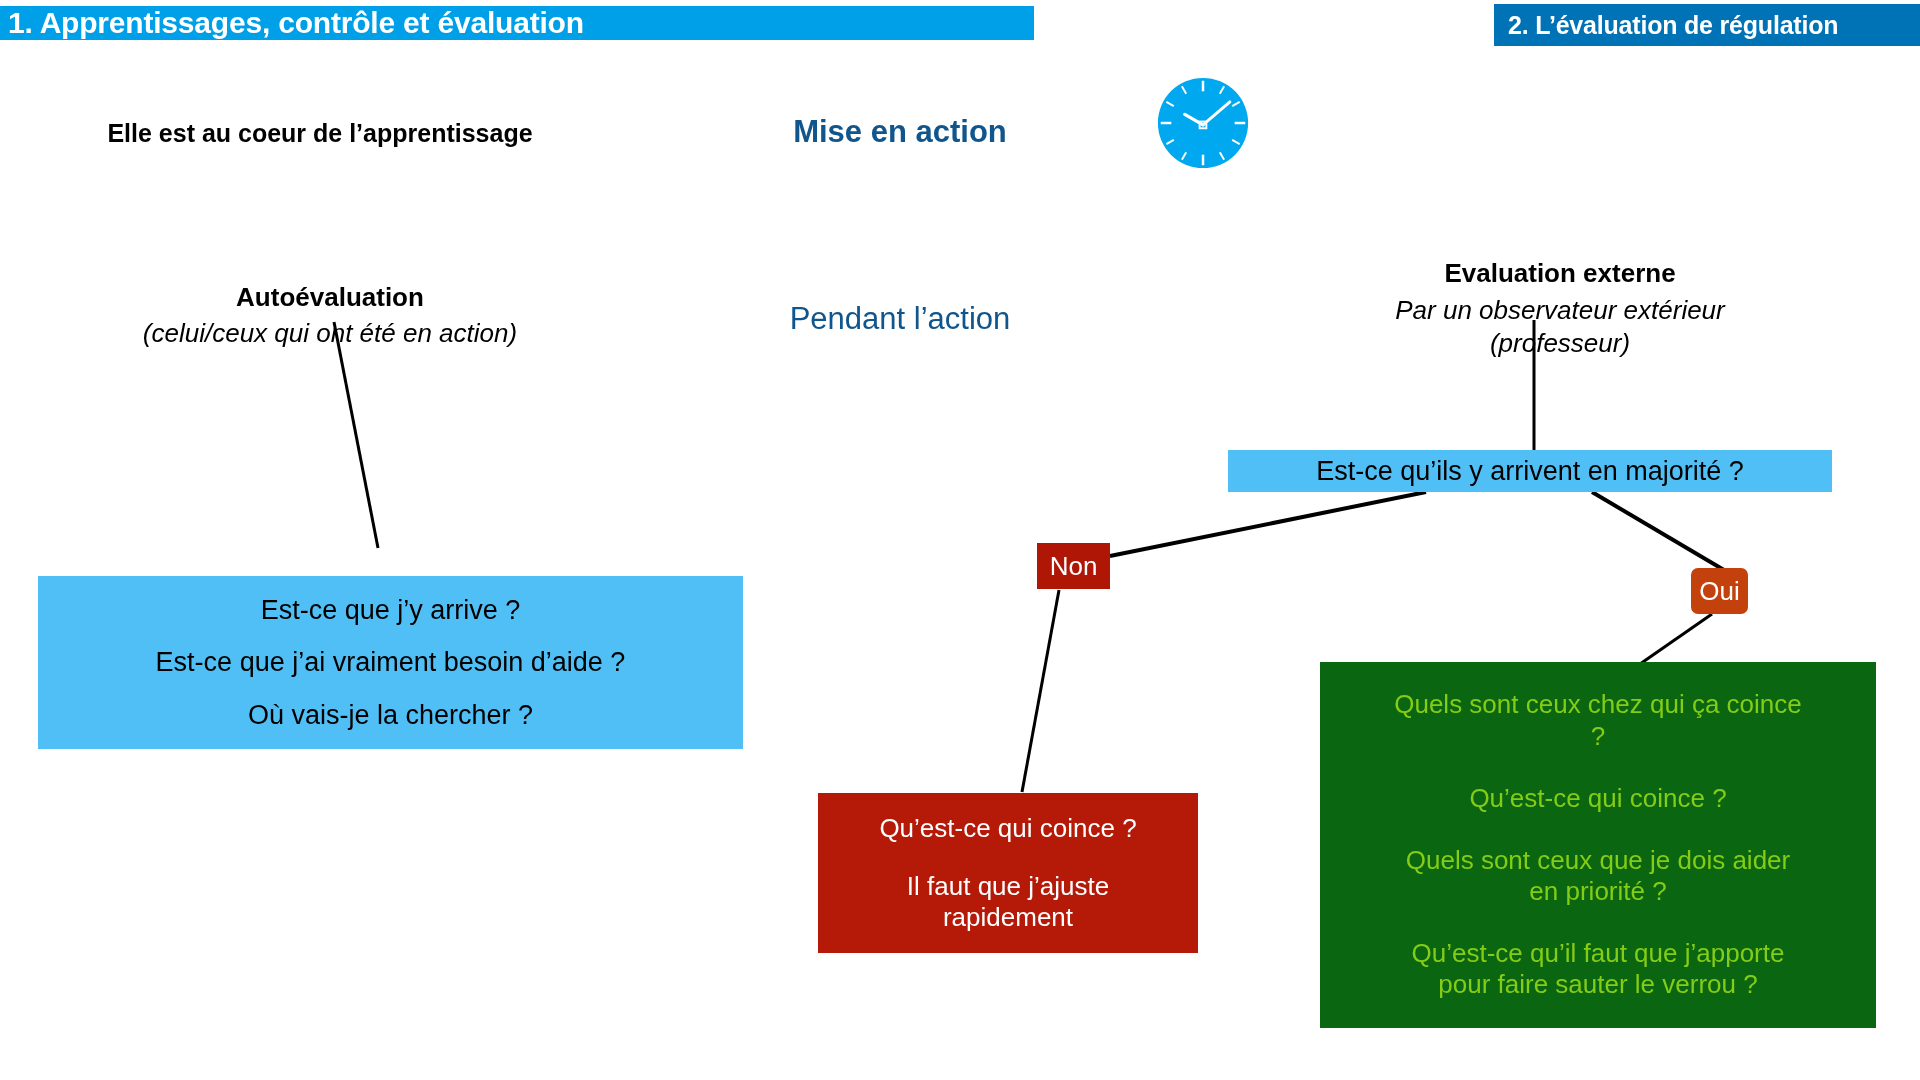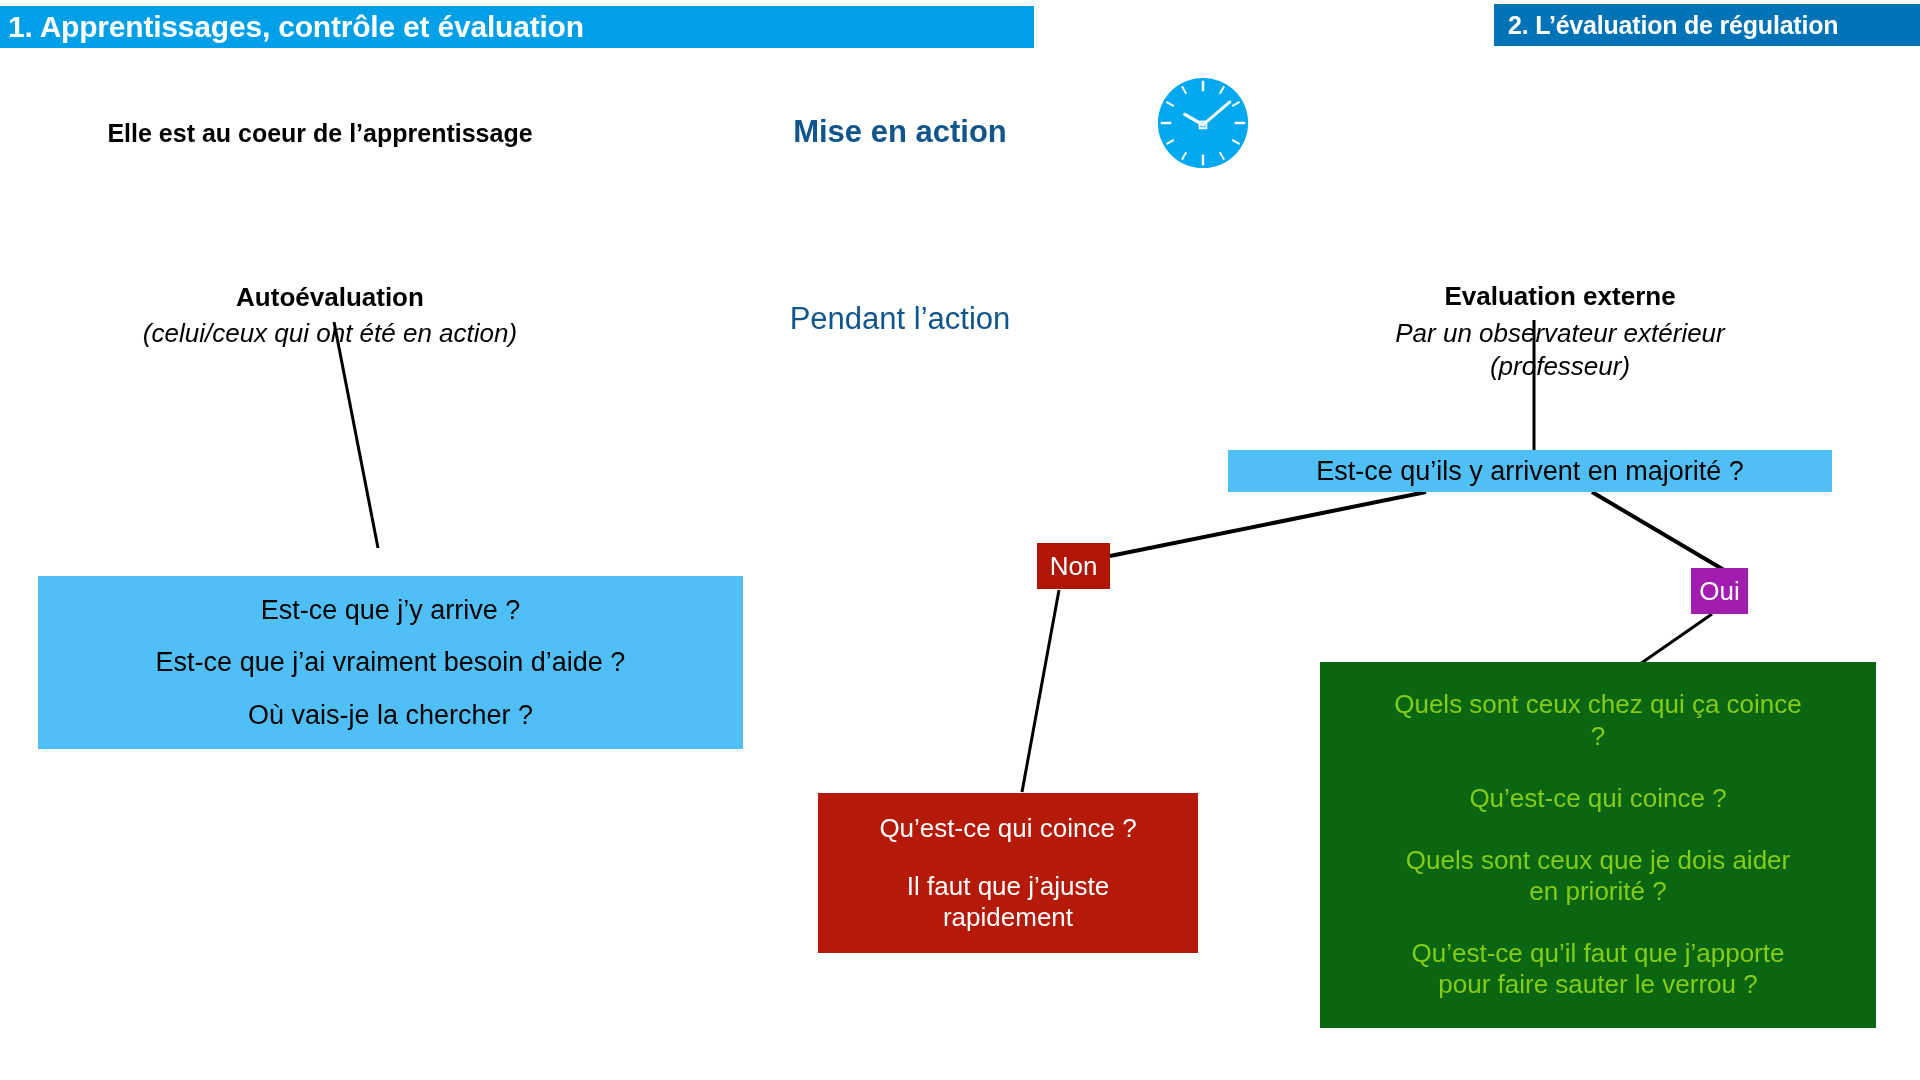--- a/index.html
+++ b/index.html
@@ -38,21 +38,21 @@
     align-items: center;
     color: #ffffff;
     font-weight: bold;
     white-space: nowrap;
     z-index: 3;
   }
   #banner-left {
     left: 0px;
     top: 6px;
     width: 1034px;
-    height: 42px;
+    height: 34px;
     padding-left: 8px;
     box-sizing: border-box;
     background: #00A0E8;
     font-size: 30px;
     letter-spacing: -0.2px;
   }
   #banner-right {
     left: 1494px;
     top: 4px;
     width: 426px;
@@ -113,21 +113,20 @@
   #txt-externe {
     left: 1290px;
     top: 258px;
     width: 540px;
     font-size: 26px;
   }
   #txt-externe .t-title {
     display: block;
     font-weight: bold;
     margin-bottom: 5px;
-    margin-top: 23px;
   }
   #txt-externe .t-sub {
     display: block;
     font-style: italic;
     font-weight: normal;
     line-height: 1.25;
   }
 
   
   #clock-icon {
@@ -192,21 +191,22 @@
     top: 543px;
     width: 73px;
     height: 46px;
     background: #B01606;
   }
   #pill-oui {
     left: 1691px;
     top: 568px;
     width: 57px;
     height: 46px;
-    background: #a21caf;
+    background: #c2410c;
+    border-radius: 7px;
   }
 
   #box-rouge {
     left: 818px;
     top: 793px;
     width: 380px;
     height: 160px;
     background: #B51A08;
     color: #ffffff;
     font-size: 26px;

